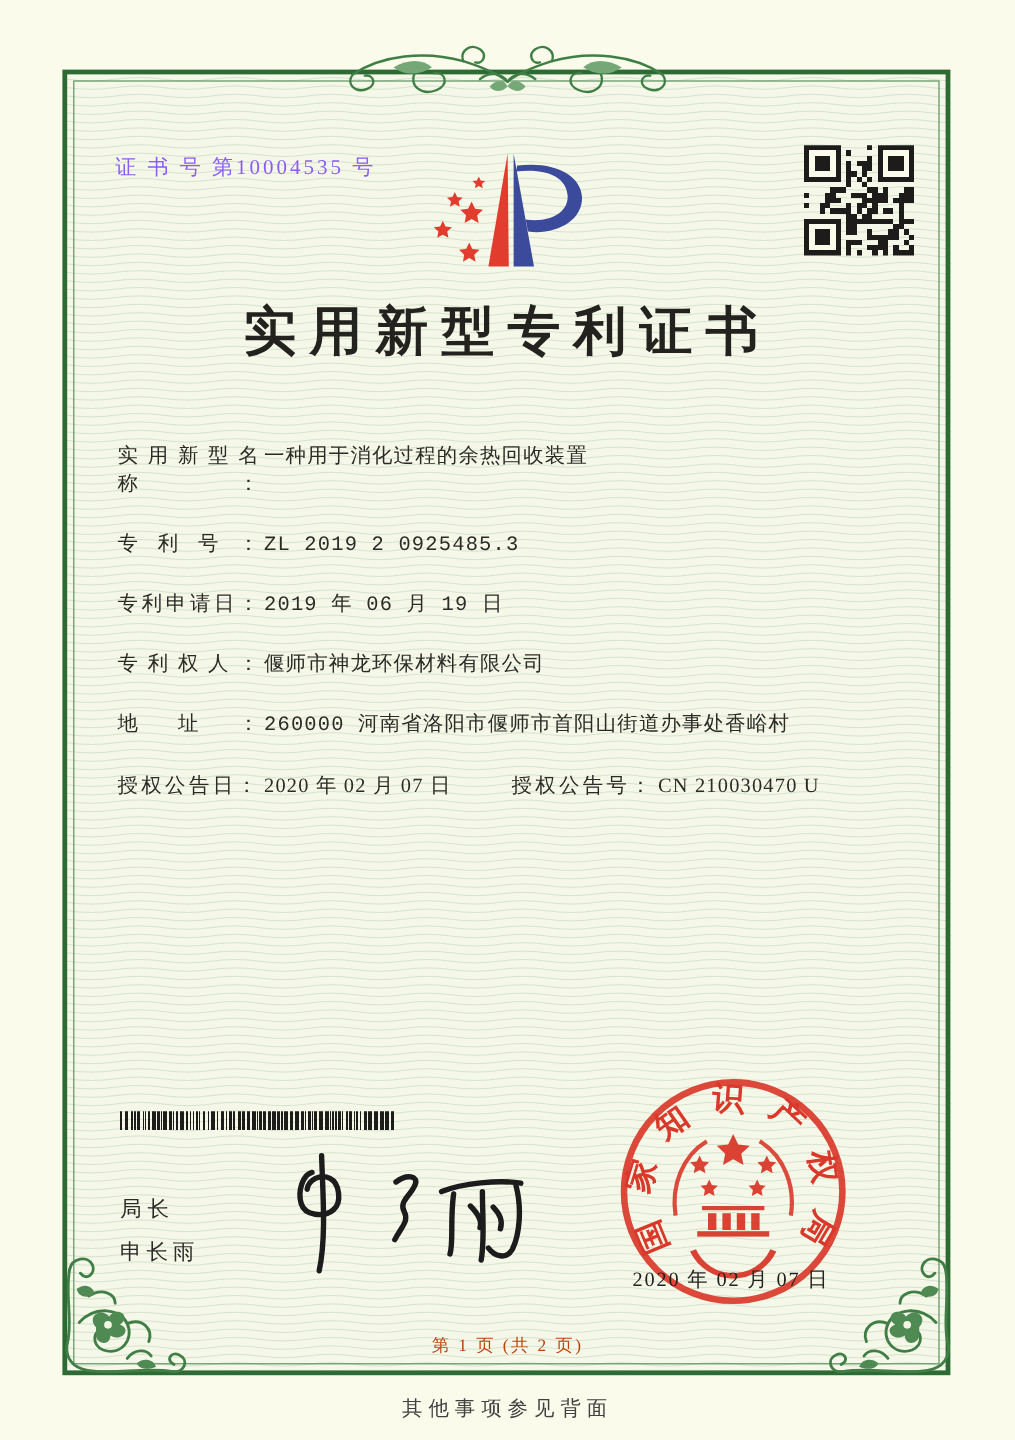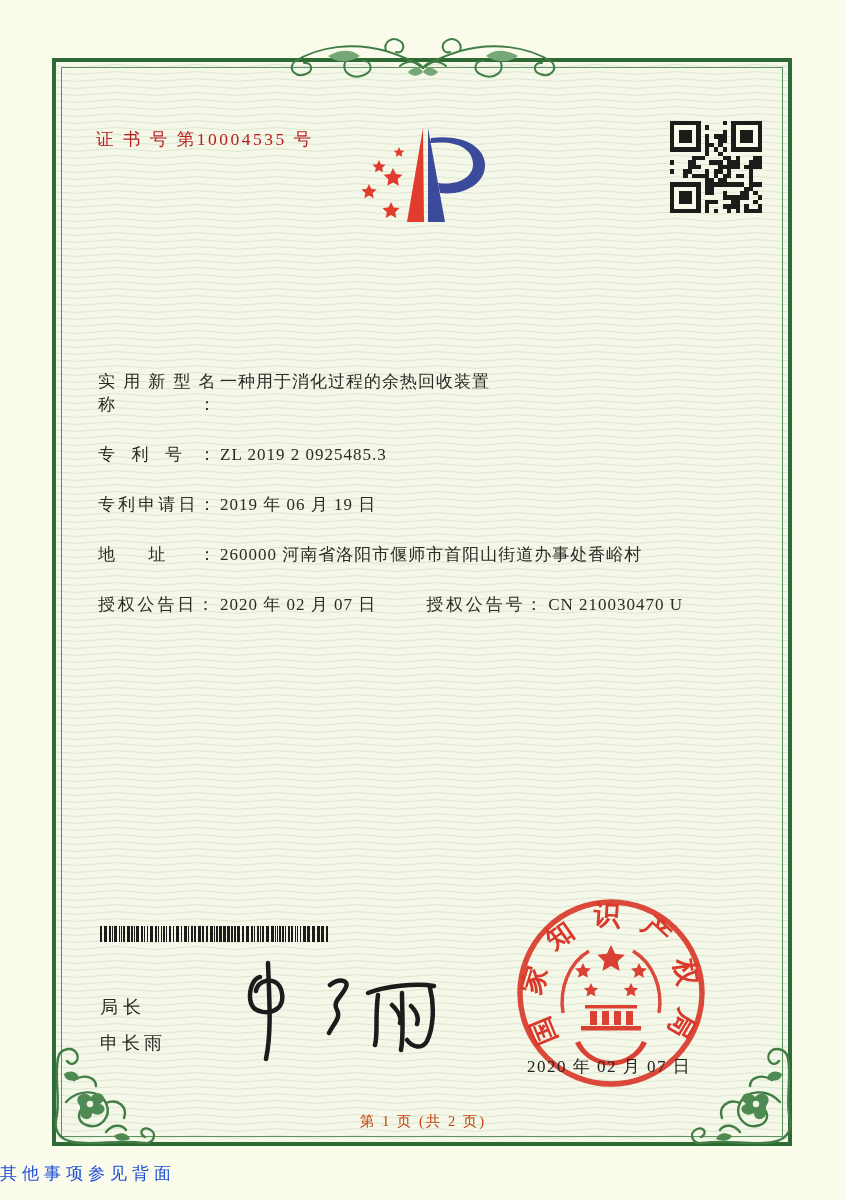--- a/index.html
+++ b/index.html
@@ -19,29 +19,29 @@
   .frame-outer { position:absolute; left:52px; top:58px; width:740px; height:1088px;
                  border:4px solid #2e6b34; }
   .frame-inner { position:absolute; left:61px; top:67px; width:722px; height:1070px;
                  border:1.5px solid #5d9260; }
   .flourish { position:absolute; left:288px; top:32px; width:270px; height:58px; }
   .corner { position:absolute; width:112px; height:112px; }
   .corner.bl { left:46px; top:1040px; }
   .corner.br { left:688px; top:1040px; transform:scaleX(-1); }
 
   .cert-number { position:absolute; left:96px; top:127px; font-size:17.5px;
-                 letter-spacing:2.5px; color:#b91c1c; }
+                 letter-spacing:2.5px; color:#8b5cf6; }
   .logo { position:absolute; left:344px; top:112px; width:160px; height:124px; }
   .qr { position:absolute; left:670px; top:121px; width:92px; height:92px; }
 
   .title { position:absolute; left:0; right:0; top:247px; text-align:center;
            font-size:44px; font-weight:bold; letter-spacing:11px; color:#23221e; }
 
   .fields { position:absolute; left:98px; top:370px; width:660px; font-size:17px; }
-  .field { display:flex; margin-bottom:27px; line-height:23px; }
+  .field { display:flex; margin-bottom:27px; line-height:23px;font-family:Liberation Mono, monospace; }
   .flabel { display:inline-block; width:118px; text-align:justify; text-align-last:justify;
             flex:0 0 118px; letter-spacing:0.5px; }
   .fvalue { letter-spacing:1px; padding-left:4px; white-space:nowrap; }
   .grant-row { display:flex; line-height:23px; }
   .grant-row .pair2 { margin-left:50px;font-family:Liberation Serif, serif; }
   .grant-row .flabel2 { letter-spacing:2px; }
 
   .paras { position:absolute; left:98px; top:706px; width:654px; font-size:15.8px;
            line-height:27.5px; text-align:justify; }
   .paras p { text-indent:2em; letter-spacing:0.6px; }
@@ -51,22 +51,22 @@
   .director-title { position:absolute; left:100px; top:995px; font-size:18px; letter-spacing:5px; }
   .director-name  { position:absolute; left:100px; top:1031px; font-size:18px; letter-spacing:4px; }
   .signature { position:absolute; left:230px; top:955px; width:218px; height:112px; }
 
   .seal { position:absolute; left:511px; top:893px; width:200px; height:200px; }
   .seal-date { position:absolute; left:527px; top:1055px; font-size:17px; letter-spacing:1.5px;
                color:#23221e; }
 
   .page-info { position:absolute; left:0; right:0; top:1112px; text-align:center;
                font-size:14.5px; letter-spacing:2px; color:#c2410c; }
-  .back-note { position:absolute; left:0; right:0; top:1162px; 
-               font-size:17px; letter-spacing:5px; color:#1d4ed8; }
+  .back-note { position:absolute; left:0; right:0; top:1162px; text-align:center;
+               font-size:17px; letter-spacing:5px; color:#404040; }
 </style>
 </head>
 <body>
 
 <div class="page">
 
   <div class="texture">
     <svg id="waves" width="734" height="1084" xmlns="http://www.w3.org/2000/svg">
         <path d="M0 4 q 20 2.8 40 0 t 40 0 t 40 0 t 40 0 t 40 0 t 40 0 t 40 0 t 40 0 t 40 0 t 40 0 t 40 0 t 40 0 t 40 0 t 40 0 t 40 0 t 40 0 t 40 0 t 40 0 t 40 0 M0 11 q 20 2.8 40 0 t 40 0 t 40 0 t 40 0 t 40 0 t 40 0 t 40 0 t 40 0 t 40 0 t 40 0 t 40 0 t 40 0 t 40 0 t 40 0 t 40 0 t 40 0 t 40 0 t 40 0 t 40 0 M0 18 q 20 2.8 40 0 t 40 0 t 40 0 t 40 0 t 40 0 t 40 0 t 40 0 t 40 0 t 40 0 t 40 0 t 40 0 t 40 0 t 40 0 t 40 0 t 40 0 t 40 0 t 40 0 t 40 0 t 40 0 M0 25 q 20 2.8 40 0 t 40 0 t 40 0 t 40 0 t 40 0 t 40 0 t 40 0 t 40 0 t 40 0 t 40 0 t 40 0 t 40 0 t 40 0 t 40 0 t 40 0 t 40 0 t 40 0 t 40 0 t 40 0 M0 32 q 20 2.8 40 0 t 40 0 t 40 0 t 40 0 t 40 0 t 40 0 t 40 0 t 40 0 t 40 0 t 40 0 t 40 0 t 40 0 t 40 0 t 40 0 t 40 0 t 40 0 t 40 0 t 40 0 t 40 0 M0 39 q 20 2.8 40 0 t 40 0 t 40 0 t 40 0 t 40 0 t 40 0 t 40 0 t 40 0 t 40 0 t 40 0 t 40 0 t 40 0 t 40 0 t 40 0 t 40 0 t 40 0 t 40 0 t 40 0 t 40 0 M0 46 q 20 2.8 40 0 t 40 0 t 40 0 t 40 0 t 40 0 t 40 0 t 40 0 t 40 0 t 40 0 t 40 0 t 40 0 t 40 0 t 40 0 t 40 0 t 40 0 t 40 0 t 40 0 t 40 0 t 40 0 M0 53 q 20 2.8 40 0 t 40 0 t 40 0 t 40 0 t 40 0 t 40 0 t 40 0 t 40 0 t 40 0 t 40 0 t 40 0 t 40 0 t 40 0 t 40 0 t 40 0 t 40 0 t 40 0 t 40 0 t 40 0 M0 60 q 20 2.8 40 0 t 40 0 t 40 0 t 40 0 t 40 0 t 40 0 t 40 0 t 40 0 t 40 0 t 40 0 t 40 0 t 40 0 t 40 0 t 40 0 t 40 0 t 40 0 t 40 0 t 40 0 t 40 0 M0 67 q 20 2.8 40 0 t 40 0 t 40 0 t 40 0 t 40 0 t 40 0 t 40 0 t 40 0 t 40 0 t 40 0 t 40 0 t 40 0 t 40 0 t 40 0 t 40 0 t 40 0 t 40 0 t 40 0 t 40 0 M0 74 q 20 2.8 40 0 t 40 0 t 40 0 t 40 0 t 40 0 t 40 0 t 40 0 t 40 0 t 40 0 t 40 0 t 40 0 t 40 0 t 40 0 t 40 0 t 40 0 t 40 0 t 40 0 t 40 0 t 40 0 M0 81 q 20 2.8 40 0 t 40 0 t 40 0 t 40 0 t 40 0 t 40 0 t 40 0 t 40 0 t 40 0 t 40 0 t 40 0 t 40 0 t 40 0 t 40 0 t 40 0 t 40 0 t 40 0 t 40 0 t 40 0 M0 88 q 20 2.8 40 0 t 40 0 t 40 0 t 40 0 t 40 0 t 40 0 t 40 0 t 40 0 t 40 0 t 40 0 t 40 0 t 40 0 t 40 0 t 40 0 t 40 0 t 40 0 t 40 0 t 40 0 t 40 0 M0 95 q 20 2.8 40 0 t 40 0 t 40 0 t 40 0 t 40 0 t 40 0 t 40 0 t 40 0 t 40 0 t 40 0 t 40 0 t 40 0 t 40 0 t 40 0 t 40 0 t 40 0 t 40 0 t 40 0 t 40 0 M0 102 q 20 2.8 40 0 t 40 0 t 40 0 t 40 0 t 40 0 t 40 0 t 40 0 t 40 0 t 40 0 t 40 0 t 40 0 t 40 0 t 40 0 t 40 0 t 40 0 t 40 0 t 40 0 t 40 0 t 40 0 M0 109 q 20 2.8 40 0 t 40 0 t 40 0 t 40 0 t 40 0 t 40 0 t 40 0 t 40 0 t 40 0 t 40 0 t 40 0 t 40 0 t 40 0 t 40 0 t 40 0 t 40 0 t 40 0 t 40 0 t 40 0 M0 116 q 20 2.8 40 0 t 40 0 t 40 0 t 40 0 t 40 0 t 40 0 t 40 0 t 40 0 t 40 0 t 40 0 t 40 0 t 40 0 t 40 0 t 40 0 t 40 0 t 40 0 t 40 0 t 40 0 t 40 0 M0 123 q 20 2.8 40 0 t 40 0 t 40 0 t 40 0 t 40 0 t 40 0 t 40 0 t 40 0 t 40 0 t 40 0 t 40 0 t 40 0 t 40 0 t 40 0 t 40 0 t 40 0 t 40 0 t 40 0 t 40 0 M0 130 q 20 2.8 40 0 t 40 0 t 40 0 t 40 0 t 40 0 t 40 0 t 40 0 t 40 0 t 40 0 t 40 0 t 40 0 t 40 0 t 40 0 t 40 0 t 40 0 t 40 0 t 40 0 t 40 0 t 40 0 M0 137 q 20 2.8 40 0 t 40 0 t 40 0 t 40 0 t 40 0 t 40 0 t 40 0 t 40 0 t 40 0 t 40 0 t 40 0 t 40 0 t 40 0 t 40 0 t 40 0 t 40 0 t 40 0 t 40 0 t 40 0 M0 144 q 20 2.8 40 0 t 40 0 t 40 0 t 40 0 t 40 0 t 40 0 t 40 0 t 40 0 t 40 0 t 40 0 t 40 0 t 40 0 t 40 0 t 40 0 t 40 0 t 40 0 t 40 0 t 40 0 t 40 0 M0 151 q 20 2.8 40 0 t 40 0 t 40 0 t 40 0 t 40 0 t 40 0 t 40 0 t 40 0 t 40 0 t 40 0 t 40 0 t 40 0 t 40 0 t 40 0 t 40 0 t 40 0 t 40 0 t 40 0 t 40 0 M0 158 q 20 2.8 40 0 t 40 0 t 40 0 t 40 0 t 40 0 t 40 0 t 40 0 t 40 0 t 40 0 t 40 0 t 40 0 t 40 0 t 40 0 t 40 0 t 40 0 t 40 0 t 40 0 t 40 0 t 40 0 M0 165 q 20 2.8 40 0 t 40 0 t 40 0 t 40 0 t 40 0 t 40 0 t 40 0 t 40 0 t 40 0 t 40 0 t 40 0 t 40 0 t 40 0 t 40 0 t 40 0 t 40 0 t 40 0 t 40 0 t 40 0 M0 172 q 20 2.8 40 0 t 40 0 t 40 0 t 40 0 t 40 0 t 40 0 t 40 0 t 40 0 t 40 0 t 40 0 t 40 0 t 40 0 t 40 0 t 40 0 t 40 0 t 40 0 t 40 0 t 40 0 t 40 0 M0 179 q 20 2.8 40 0 t 40 0 t 40 0 t 40 0 t 40 0 t 40 0 t 40 0 t 40 0 t 40 0 t 40 0 t 40 0 t 40 0 t 40 0 t 40 0 t 40 0 t 40 0 t 40 0 t 40 0 t 40 0 M0 186 q 20 2.8 40 0 t 40 0 t 40 0 t 40 0 t 40 0 t 40 0 t 40 0 t 40 0 t 40 0 t 40 0 t 40 0 t 40 0 t 40 0 t 40 0 t 40 0 t 40 0 t 40 0 t 40 0 t 40 0 M0 193 q 20 2.8 40 0 t 40 0 t 40 0 t 40 0 t 40 0 t 40 0 t 40 0 t 40 0 t 40 0 t 40 0 t 40 0 t 40 0 t 40 0 t 40 0 t 40 0 t 40 0 t 40 0 t 40 0 t 40 0 M0 200 q 20 2.8 40 0 t 40 0 t 40 0 t 40 0 t 40 0 t 40 0 t 40 0 t 40 0 t 40 0 t 40 0 t 40 0 t 40 0 t 40 0 t 40 0 t 40 0 t 40 0 t 40 0 t 40 0 t 40 0 M0 207 q 20 2.8 40 0 t 40 0 t 40 0 t 40 0 t 40 0 t 40 0 t 40 0 t 40 0 t 40 0 t 40 0 t 40 0 t 40 0 t 40 0 t 40 0 t 40 0 t 40 0 t 40 0 t 40 0 t 40 0 M0 214 q 20 2.8 40 0 t 40 0 t 40 0 t 40 0 t 40 0 t 40 0 t 40 0 t 40 0 t 40 0 t 40 0 t 40 0 t 40 0 t 40 0 t 40 0 t 40 0 t 40 0 t 40 0 t 40 0 t 40 0 M0 221 q 20 2.8 40 0 t 40 0 t 40 0 t 40 0 t 40 0 t 40 0 t 40 0 t 40 0 t 40 0 t 40 0 t 40 0 t 40 0 t 40 0 t 40 0 t 40 0 t 40 0 t 40 0 t 40 0 t 40 0 M0 228 q 20 2.8 40 0 t 40 0 t 40 0 t 40 0 t 40 0 t 40 0 t 40 0 t 40 0 t 40 0 t 40 0 t 40 0 t 40 0 t 40 0 t 40 0 t 40 0 t 40 0 t 40 0 t 40 0 t 40 0 M0 235 q 20 2.8 40 0 t 40 0 t 40 0 t 40 0 t 40 0 t 40 0 t 40 0 t 40 0 t 40 0 t 40 0 t 40 0 t 40 0 t 40 0 t 40 0 t 40 0 t 40 0 t 40 0 t 40 0 t 40 0 M0 242 q 20 2.8 40 0 t 40 0 t 40 0 t 40 0 t 40 0 t 40 0 t 40 0 t 40 0 t 40 0 t 40 0 t 40 0 t 40 0 t 40 0 t 40 0 t 40 0 t 40 0 t 40 0 t 40 0 t 40 0 M0 249 q 20 2.8 40 0 t 40 0 t 40 0 t 40 0 t 40 0 t 40 0 t 40 0 t 40 0 t 40 0 t 40 0 t 40 0 t 40 0 t 40 0 t 40 0 t 40 0 t 40 0 t 40 0 t 40 0 t 40 0 M0 256 q 20 2.8 40 0 t 40 0 t 40 0 t 40 0 t 40 0 t 40 0 t 40 0 t 40 0 t 40 0 t 40 0 t 40 0 t 40 0 t 40 0 t 40 0 t 40 0 t 40 0 t 40 0 t 40 0 t 40 0 M0 263 q 20 2.8 40 0 t 40 0 t 40 0 t 40 0 t 40 0 t 40 0 t 40 0 t 40 0 t 40 0 t 40 0 t 40 0 t 40 0 t 40 0 t 40 0 t 40 0 t 40 0 t 40 0 t 40 0 t 40 0 M0 270 q 20 2.8 40 0 t 40 0 t 40 0 t 40 0 t 40 0 t 40 0 t 40 0 t 40 0 t 40 0 t 40 0 t 40 0 t 40 0 t 40 0 t 40 0 t 40 0 t 40 0 t 40 0 t 40 0 t 40 0 M0 277 q 20 2.8 40 0 t 40 0 t 40 0 t 40 0 t 40 0 t 40 0 t 40 0 t 40 0 t 40 0 t 40 0 t 40 0 t 40 0 t 40 0 t 40 0 t 40 0 t 40 0 t 40 0 t 40 0 t 40 0 M0 284 q 20 2.8 40 0 t 40 0 t 40 0 t 40 0 t 40 0 t 40 0 t 40 0 t 40 0 t 40 0 t 40 0 t 40 0 t 40 0 t 40 0 t 40 0 t 40 0 t 40 0 t 40 0 t 40 0 t 40 0 M0 291 q 20 2.8 40 0 t 40 0 t 40 0 t 40 0 t 40 0 t 40 0 t 40 0 t 40 0 t 40 0 t 40 0 t 40 0 t 40 0 t 40 0 t 40 0 t 40 0 t 40 0 t 40 0 t 40 0 t 40 0 M0 298 q 20 2.8 40 0 t 40 0 t 40 0 t 40 0 t 40 0 t 40 0 t 40 0 t 40 0 t 40 0 t 40 0 t 40 0 t 40 0 t 40 0 t 40 0 t 40 0 t 40 0 t 40 0 t 40 0 t 40 0 M0 305 q 20 2.8 40 0 t 40 0 t 40 0 t 40 0 t 40 0 t 40 0 t 40 0 t 40 0 t 40 0 t 40 0 t 40 0 t 40 0 t 40 0 t 40 0 t 40 0 t 40 0 t 40 0 t 40 0 t 40 0 M0 312 q 20 2.8 40 0 t 40 0 t 40 0 t 40 0 t 40 0 t 40 0 t 40 0 t 40 0 t 40 0 t 40 0 t 40 0 t 40 0 t 40 0 t 40 0 t 40 0 t 40 0 t 40 0 t 40 0 t 40 0 M0 319 q 20 2.8 40 0 t 40 0 t 40 0 t 40 0 t 40 0 t 40 0 t 40 0 t 40 0 t 40 0 t 40 0 t 40 0 t 40 0 t 40 0 t 40 0 t 40 0 t 40 0 t 40 0 t 40 0 t 40 0 M0 326 q 20 2.8 40 0 t 40 0 t 40 0 t 40 0 t 40 0 t 40 0 t 40 0 t 40 0 t 40 0 t 40 0 t 40 0 t 40 0 t 40 0 t 40 0 t 40 0 t 40 0 t 40 0 t 40 0 t 40 0 M0 333 q 20 2.8 40 0 t 40 0 t 40 0 t 40 0 t 40 0 t 40 0 t 40 0 t 40 0 t 40 0 t 40 0 t 40 0 t 40 0 t 40 0 t 40 0 t 40 0 t 40 0 t 40 0 t 40 0 t 40 0 M0 340 q 20 2.8 40 0 t 40 0 t 40 0 t 40 0 t 40 0 t 40 0 t 40 0 t 40 0 t 40 0 t 40 0 t 40 0 t 40 0 t 40 0 t 40 0 t 40 0 t 40 0 t 40 0 t 40 0 t 40 0 M0 347 q 20 2.8 40 0 t 40 0 t 40 0 t 40 0 t 40 0 t 40 0 t 40 0 t 40 0 t 40 0 t 40 0 t 40 0 t 40 0 t 40 0 t 40 0 t 40 0 t 40 0 t 40 0 t 40 0 t 40 0 M0 354 q 20 2.8 40 0 t 40 0 t 40 0 t 40 0 t 40 0 t 40 0 t 40 0 t 40 0 t 40 0 t 40 0 t 40 0 t 40 0 t 40 0 t 40 0 t 40 0 t 40 0 t 40 0 t 40 0 t 40 0 M0 361 q 20 2.8 40 0 t 40 0 t 40 0 t 40 0 t 40 0 t 40 0 t 40 0 t 40 0 t 40 0 t 40 0 t 40 0 t 40 0 t 40 0 t 40 0 t 40 0 t 40 0 t 40 0 t 40 0 t 40 0 M0 368 q 20 2.8 40 0 t 40 0 t 40 0 t 40 0 t 40 0 t 40 0 t 40 0 t 40 0 t 40 0 t 40 0 t 40 0 t 40 0 t 40 0 t 40 0 t 40 0 t 40 0 t 40 0 t 40 0 t 40 0 M0 375 q 20 2.8 40 0 t 40 0 t 40 0 t 40 0 t 40 0 t 40 0 t 40 0 t 40 0 t 40 0 t 40 0 t 40 0 t 40 0 t 40 0 t 40 0 t 40 0 t 40 0 t 40 0 t 40 0 t 40 0 M0 382 q 20 2.8 40 0 t 40 0 t 40 0 t 40 0 t 40 0 t 40 0 t 40 0 t 40 0 t 40 0 t 40 0 t 40 0 t 40 0 t 40 0 t 40 0 t 40 0 t 40 0 t 40 0 t 40 0 t 40 0 M0 389 q 20 2.8 40 0 t 40 0 t 40 0 t 40 0 t 40 0 t 40 0 t 40 0 t 40 0 t 40 0 t 40 0 t 40 0 t 40 0 t 40 0 t 40 0 t 40 0 t 40 0 t 40 0 t 40 0 t 40 0 M0 396 q 20 2.8 40 0 t 40 0 t 40 0 t 40 0 t 40 0 t 40 0 t 40 0 t 40 0 t 40 0 t 40 0 t 40 0 t 40 0 t 40 0 t 40 0 t 40 0 t 40 0 t 40 0 t 40 0 t 40 0 M0 403 q 20 2.8 40 0 t 40 0 t 40 0 t 40 0 t 40 0 t 40 0 t 40 0 t 40 0 t 40 0 t 40 0 t 40 0 t 40 0 t 40 0 t 40 0 t 40 0 t 40 0 t 40 0 t 40 0 t 40 0 M0 410 q 20 2.8 40 0 t 40 0 t 40 0 t 40 0 t 40 0 t 40 0 t 40 0 t 40 0 t 40 0 t 40 0 t 40 0 t 40 0 t 40 0 t 40 0 t 40 0 t 40 0 t 40 0 t 40 0 t 40 0 M0 417 q 20 2.8 40 0 t 40 0 t 40 0 t 40 0 t 40 0 t 40 0 t 40 0 t 40 0 t 40 0 t 40 0 t 40 0 t 40 0 t 40 0 t 40 0 t 40 0 t 40 0 t 40 0 t 40 0 t 40 0 M0 424 q 20 2.8 40 0 t 40 0 t 40 0 t 40 0 t 40 0 t 40 0 t 40 0 t 40 0 t 40 0 t 40 0 t 40 0 t 40 0 t 40 0 t 40 0 t 40 0 t 40 0 t 40 0 t 40 0 t 40 0 M0 431 q 20 2.8 40 0 t 40 0 t 40 0 t 40 0 t 40 0 t 40 0 t 40 0 t 40 0 t 40 0 t 40 0 t 40 0 t 40 0 t 40 0 t 40 0 t 40 0 t 40 0 t 40 0 t 40 0 t 40 0 M0 438 q 20 2.8 40 0 t 40 0 t 40 0 t 40 0 t 40 0 t 40 0 t 40 0 t 40 0 t 40 0 t 40 0 t 40 0 t 40 0 t 40 0 t 40 0 t 40 0 t 40 0 t 40 0 t 40 0 t 40 0 M0 445 q 20 2.8 40 0 t 40 0 t 40 0 t 40 0 t 40 0 t 40 0 t 40 0 t 40 0 t 40 0 t 40 0 t 40 0 t 40 0 t 40 0 t 40 0 t 40 0 t 40 0 t 40 0 t 40 0 t 40 0 M0 452 q 20 2.8 40 0 t 40 0 t 40 0 t 40 0 t 40 0 t 40 0 t 40 0 t 40 0 t 40 0 t 40 0 t 40 0 t 40 0 t 40 0 t 40 0 t 40 0 t 40 0 t 40 0 t 40 0 t 40 0 M0 459 q 20 2.8 40 0 t 40 0 t 40 0 t 40 0 t 40 0 t 40 0 t 40 0 t 40 0 t 40 0 t 40 0 t 40 0 t 40 0 t 40 0 t 40 0 t 40 0 t 40 0 t 40 0 t 40 0 t 40 0 M0 466 q 20 2.8 40 0 t 40 0 t 40 0 t 40 0 t 40 0 t 40 0 t 40 0 t 40 0 t 40 0 t 40 0 t 40 0 t 40 0 t 40 0 t 40 0 t 40 0 t 40 0 t 40 0 t 40 0 t 40 0 M0 473 q 20 2.8 40 0 t 40 0 t 40 0 t 40 0 t 40 0 t 40 0 t 40 0 t 40 0 t 40 0 t 40 0 t 40 0 t 40 0 t 40 0 t 40 0 t 40 0 t 40 0 t 40 0 t 40 0 t 40 0 M0 480 q 20 2.8 40 0 t 40 0 t 40 0 t 40 0 t 40 0 t 40 0 t 40 0 t 40 0 t 40 0 t 40 0 t 40 0 t 40 0 t 40 0 t 40 0 t 40 0 t 40 0 t 40 0 t 40 0 t 40 0 M0 487 q 20 2.8 40 0 t 40 0 t 40 0 t 40 0 t 40 0 t 40 0 t 40 0 t 40 0 t 40 0 t 40 0 t 40 0 t 40 0 t 40 0 t 40 0 t 40 0 t 40 0 t 40 0 t 40 0 t 40 0 M0 494 q 20 2.8 40 0 t 40 0 t 40 0 t 40 0 t 40 0 t 40 0 t 40 0 t 40 0 t 40 0 t 40 0 t 40 0 t 40 0 t 40 0 t 40 0 t 40 0 t 40 0 t 40 0 t 40 0 t 40 0 M0 501 q 20 2.8 40 0 t 40 0 t 40 0 t 40 0 t 40 0 t 40 0 t 40 0 t 40 0 t 40 0 t 40 0 t 40 0 t 40 0 t 40 0 t 40 0 t 40 0 t 40 0 t 40 0 t 40 0 t 40 0 M0 508 q 20 2.8 40 0 t 40 0 t 40 0 t 40 0 t 40 0 t 40 0 t 40 0 t 40 0 t 40 0 t 40 0 t 40 0 t 40 0 t 40 0 t 40 0 t 40 0 t 40 0 t 40 0 t 40 0 t 40 0 M0 515 q 20 2.8 40 0 t 40 0 t 40 0 t 40 0 t 40 0 t 40 0 t 40 0 t 40 0 t 40 0 t 40 0 t 40 0 t 40 0 t 40 0 t 40 0 t 40 0 t 40 0 t 40 0 t 40 0 t 40 0 M0 522 q 20 2.8 40 0 t 40 0 t 40 0 t 40 0 t 40 0 t 40 0 t 40 0 t 40 0 t 40 0 t 40 0 t 40 0 t 40 0 t 40 0 t 40 0 t 40 0 t 40 0 t 40 0 t 40 0 t 40 0 M0 529 q 20 2.8 40 0 t 40 0 t 40 0 t 40 0 t 40 0 t 40 0 t 40 0 t 40 0 t 40 0 t 40 0 t 40 0 t 40 0 t 40 0 t 40 0 t 40 0 t 40 0 t 40 0 t 40 0 t 40 0 M0 536 q 20 2.8 40 0 t 40 0 t 40 0 t 40 0 t 40 0 t 40 0 t 40 0 t 40 0 t 40 0 t 40 0 t 40 0 t 40 0 t 40 0 t 40 0 t 40 0 t 40 0 t 40 0 t 40 0 t 40 0 M0 543 q 20 2.8 40 0 t 40 0 t 40 0 t 40 0 t 40 0 t 40 0 t 40 0 t 40 0 t 40 0 t 40 0 t 40 0 t 40 0 t 40 0 t 40 0 t 40 0 t 40 0 t 40 0 t 40 0 t 40 0 M0 550 q 20 2.8 40 0 t 40 0 t 40 0 t 40 0 t 40 0 t 40 0 t 40 0 t 40 0 t 40 0 t 40 0 t 40 0 t 40 0 t 40 0 t 40 0 t 40 0 t 40 0 t 40 0 t 40 0 t 40 0 M0 557 q 20 2.8 40 0 t 40 0 t 40 0 t 40 0 t 40 0 t 40 0 t 40 0 t 40 0 t 40 0 t 40 0 t 40 0 t 40 0 t 40 0 t 40 0 t 40 0 t 40 0 t 40 0 t 40 0 t 40 0 M0 564 q 20 2.8 40 0 t 40 0 t 40 0 t 40 0 t 40 0 t 40 0 t 40 0 t 40 0 t 40 0 t 40 0 t 40 0 t 40 0 t 40 0 t 40 0 t 40 0 t 40 0 t 40 0 t 40 0 t 40 0 M0 571 q 20 2.8 40 0 t 40 0 t 40 0 t 40 0 t 40 0 t 40 0 t 40 0 t 40 0 t 40 0 t 40 0 t 40 0 t 40 0 t 40 0 t 40 0 t 40 0 t 40 0 t 40 0 t 40 0 t 40 0 M0 578 q 20 2.8 40 0 t 40 0 t 40 0 t 40 0 t 40 0 t 40 0 t 40 0 t 40 0 t 40 0 t 40 0 t 40 0 t 40 0 t 40 0 t 40 0 t 40 0 t 40 0 t 40 0 t 40 0 t 40 0 M0 585 q 20 2.8 40 0 t 40 0 t 40 0 t 40 0 t 40 0 t 40 0 t 40 0 t 40 0 t 40 0 t 40 0 t 40 0 t 40 0 t 40 0 t 40 0 t 40 0 t 40 0 t 40 0 t 40 0 t 40 0 M0 592 q 20 2.8 40 0 t 40 0 t 40 0 t 40 0 t 40 0 t 40 0 t 40 0 t 40 0 t 40 0 t 40 0 t 40 0 t 40 0 t 40 0 t 40 0 t 40 0 t 40 0 t 40 0 t 40 0 t 40 0 M0 599 q 20 2.8 40 0 t 40 0 t 40 0 t 40 0 t 40 0 t 40 0 t 40 0 t 40 0 t 40 0 t 40 0 t 40 0 t 40 0 t 40 0 t 40 0 t 40 0 t 40 0 t 40 0 t 40 0 t 40 0 M0 606 q 20 2.8 40 0 t 40 0 t 40 0 t 40 0 t 40 0 t 40 0 t 40 0 t 40 0 t 40 0 t 40 0 t 40 0 t 40 0 t 40 0 t 40 0 t 40 0 t 40 0 t 40 0 t 40 0 t 40 0 M0 613 q 20 2.8 40 0 t 40 0 t 40 0 t 40 0 t 40 0 t 40 0 t 40 0 t 40 0 t 40 0 t 40 0 t 40 0 t 40 0 t 40 0 t 40 0 t 40 0 t 40 0 t 40 0 t 40 0 t 40 0 M0 620 q 20 2.8 40 0 t 40 0 t 40 0 t 40 0 t 40 0 t 40 0 t 40 0 t 40 0 t 40 0 t 40 0 t 40 0 t 40 0 t 40 0 t 40 0 t 40 0 t 40 0 t 40 0 t 40 0 t 40 0 M0 627 q 20 2.8 40 0 t 40 0 t 40 0 t 40 0 t 40 0 t 40 0 t 40 0 t 40 0 t 40 0 t 40 0 t 40 0 t 40 0 t 40 0 t 40 0 t 40 0 t 40 0 t 40 0 t 40 0 t 40 0 M0 634 q 20 2.8 40 0 t 40 0 t 40 0 t 40 0 t 40 0 t 40 0 t 40 0 t 40 0 t 40 0 t 40 0 t 40 0 t 40 0 t 40 0 t 40 0 t 40 0 t 40 0 t 40 0 t 40 0 t 40 0 M0 641 q 20 2.8 40 0 t 40 0 t 40 0 t 40 0 t 40 0 t 40 0 t 40 0 t 40 0 t 40 0 t 40 0 t 40 0 t 40 0 t 40 0 t 40 0 t 40 0 t 40 0 t 40 0 t 40 0 t 40 0 M0 648 q 20 2.8 40 0 t 40 0 t 40 0 t 40 0 t 40 0 t 40 0 t 40 0 t 40 0 t 40 0 t 40 0 t 40 0 t 40 0 t 40 0 t 40 0 t 40 0 t 40 0 t 40 0 t 40 0 t 40 0 M0 655 q 20 2.8 40 0 t 40 0 t 40 0 t 40 0 t 40 0 t 40 0 t 40 0 t 40 0 t 40 0 t 40 0 t 40 0 t 40 0 t 40 0 t 40 0 t 40 0 t 40 0 t 40 0 t 40 0 t 40 0 M0 662 q 20 2.8 40 0 t 40 0 t 40 0 t 40 0 t 40 0 t 40 0 t 40 0 t 40 0 t 40 0 t 40 0 t 40 0 t 40 0 t 40 0 t 40 0 t 40 0 t 40 0 t 40 0 t 40 0 t 40 0 M0 669 q 20 2.8 40 0 t 40 0 t 40 0 t 40 0 t 40 0 t 40 0 t 40 0 t 40 0 t 40 0 t 40 0 t 40 0 t 40 0 t 40 0 t 40 0 t 40 0 t 40 0 t 40 0 t 40 0 t 40 0 M0 676 q 20 2.8 40 0 t 40 0 t 40 0 t 40 0 t 40 0 t 40 0 t 40 0 t 40 0 t 40 0 t 40 0 t 40 0 t 40 0 t 40 0 t 40 0 t 40 0 t 40 0 t 40 0 t 40 0 t 40 0 M0 683 q 20 2.8 40 0 t 40 0 t 40 0 t 40 0 t 40 0 t 40 0 t 40 0 t 40 0 t 40 0 t 40 0 t 40 0 t 40 0 t 40 0 t 40 0 t 40 0 t 40 0 t 40 0 t 40 0 t 40 0 M0 690 q 20 2.8 40 0 t 40 0 t 40 0 t 40 0 t 40 0 t 40 0 t 40 0 t 40 0 t 40 0 t 40 0 t 40 0 t 40 0 t 40 0 t 40 0 t 40 0 t 40 0 t 40 0 t 40 0 t 40 0 M0 697 q 20 2.8 40 0 t 40 0 t 40 0 t 40 0 t 40 0 t 40 0 t 40 0 t 40 0 t 40 0 t 40 0 t 40 0 t 40 0 t 40 0 t 40 0 t 40 0 t 40 0 t 40 0 t 40 0 t 40 0 M0 704 q 20 2.8 40 0 t 40 0 t 40 0 t 40 0 t 40 0 t 40 0 t 40 0 t 40 0 t 40 0 t 40 0 t 40 0 t 40 0 t 40 0 t 40 0 t 40 0 t 40 0 t 40 0 t 40 0 t 40 0 M0 711 q 20 2.8 40 0 t 40 0 t 40 0 t 40 0 t 40 0 t 40 0 t 40 0 t 40 0 t 40 0 t 40 0 t 40 0 t 40 0 t 40 0 t 40 0 t 40 0 t 40 0 t 40 0 t 40 0 t 40 0 M0 718 q 20 2.8 40 0 t 40 0 t 40 0 t 40 0 t 40 0 t 40 0 t 40 0 t 40 0 t 40 0 t 40 0 t 40 0 t 40 0 t 40 0 t 40 0 t 40 0 t 40 0 t 40 0 t 40 0 t 40 0 M0 725 q 20 2.8 40 0 t 40 0 t 40 0 t 40 0 t 40 0 t 40 0 t 40 0 t 40 0 t 40 0 t 40 0 t 40 0 t 40 0 t 40 0 t 40 0 t 40 0 t 40 0 t 40 0 t 40 0 t 40 0 M0 732 q 20 2.8 40 0 t 40 0 t 40 0 t 40 0 t 40 0 t 40 0 t 40 0 t 40 0 t 40 0 t 40 0 t 40 0 t 40 0 t 40 0 t 40 0 t 40 0 t 40 0 t 40 0 t 40 0 t 40 0 M0 739 q 20 2.8 40 0 t 40 0 t 40 0 t 40 0 t 40 0 t 40 0 t 40 0 t 40 0 t 40 0 t 40 0 t 40 0 t 40 0 t 40 0 t 40 0 t 40 0 t 40 0 t 40 0 t 40 0 t 40 0 M0 746 q 20 2.8 40 0 t 40 0 t 40 0 t 40 0 t 40 0 t 40 0 t 40 0 t 40 0 t 40 0 t 40 0 t 40 0 t 40 0 t 40 0 t 40 0 t 40 0 t 40 0 t 40 0 t 40 0 t 40 0 M0 753 q 20 2.8 40 0 t 40 0 t 40 0 t 40 0 t 40 0 t 40 0 t 40 0 t 40 0 t 40 0 t 40 0 t 40 0 t 40 0 t 40 0 t 40 0 t 40 0 t 40 0 t 40 0 t 40 0 t 40 0 M0 760 q 20 2.8 40 0 t 40 0 t 40 0 t 40 0 t 40 0 t 40 0 t 40 0 t 40 0 t 40 0 t 40 0 t 40 0 t 40 0 t 40 0 t 40 0 t 40 0 t 40 0 t 40 0 t 40 0 t 40 0 M0 767 q 20 2.8 40 0 t 40 0 t 40 0 t 40 0 t 40 0 t 40 0 t 40 0 t 40 0 t 40 0 t 40 0 t 40 0 t 40 0 t 40 0 t 40 0 t 40 0 t 40 0 t 40 0 t 40 0 t 40 0 M0 774 q 20 2.8 40 0 t 40 0 t 40 0 t 40 0 t 40 0 t 40 0 t 40 0 t 40 0 t 40 0 t 40 0 t 40 0 t 40 0 t 40 0 t 40 0 t 40 0 t 40 0 t 40 0 t 40 0 t 40 0 M0 781 q 20 2.8 40 0 t 40 0 t 40 0 t 40 0 t 40 0 t 40 0 t 40 0 t 40 0 t 40 0 t 40 0 t 40 0 t 40 0 t 40 0 t 40 0 t 40 0 t 40 0 t 40 0 t 40 0 t 40 0 M0 788 q 20 2.8 40 0 t 40 0 t 40 0 t 40 0 t 40 0 t 40 0 t 40 0 t 40 0 t 40 0 t 40 0 t 40 0 t 40 0 t 40 0 t 40 0 t 40 0 t 40 0 t 40 0 t 40 0 t 40 0 M0 795 q 20 2.8 40 0 t 40 0 t 40 0 t 40 0 t 40 0 t 40 0 t 40 0 t 40 0 t 40 0 t 40 0 t 40 0 t 40 0 t 40 0 t 40 0 t 40 0 t 40 0 t 40 0 t 40 0 t 40 0 M0 802 q 20 2.8 40 0 t 40 0 t 40 0 t 40 0 t 40 0 t 40 0 t 40 0 t 40 0 t 40 0 t 40 0 t 40 0 t 40 0 t 40 0 t 40 0 t 40 0 t 40 0 t 40 0 t 40 0 t 40 0 M0 809 q 20 2.8 40 0 t 40 0 t 40 0 t 40 0 t 40 0 t 40 0 t 40 0 t 40 0 t 40 0 t 40 0 t 40 0 t 40 0 t 40 0 t 40 0 t 40 0 t 40 0 t 40 0 t 40 0 t 40 0 M0 816 q 20 2.8 40 0 t 40 0 t 40 0 t 40 0 t 40 0 t 40 0 t 40 0 t 40 0 t 40 0 t 40 0 t 40 0 t 40 0 t 40 0 t 40 0 t 40 0 t 40 0 t 40 0 t 40 0 t 40 0 M0 823 q 20 2.8 40 0 t 40 0 t 40 0 t 40 0 t 40 0 t 40 0 t 40 0 t 40 0 t 40 0 t 40 0 t 40 0 t 40 0 t 40 0 t 40 0 t 40 0 t 40 0 t 40 0 t 40 0 t 40 0 M0 830 q 20 2.8 40 0 t 40 0 t 40 0 t 40 0 t 40 0 t 40 0 t 40 0 t 40 0 t 40 0 t 40 0 t 40 0 t 40 0 t 40 0 t 40 0 t 40 0 t 40 0 t 40 0 t 40 0 t 40 0 M0 837 q 20 2.8 40 0 t 40 0 t 40 0 t 40 0 t 40 0 t 40 0 t 40 0 t 40 0 t 40 0 t 40 0 t 40 0 t 40 0 t 40 0 t 40 0 t 40 0 t 40 0 t 40 0 t 40 0 t 40 0 M0 844 q 20 2.8 40 0 t 40 0 t 40 0 t 40 0 t 40 0 t 40 0 t 40 0 t 40 0 t 40 0 t 40 0 t 40 0 t 40 0 t 40 0 t 40 0 t 40 0 t 40 0 t 40 0 t 40 0 t 40 0 M0 851 q 20 2.8 40 0 t 40 0 t 40 0 t 40 0 t 40 0 t 40 0 t 40 0 t 40 0 t 40 0 t 40 0 t 40 0 t 40 0 t 40 0 t 40 0 t 40 0 t 40 0 t 40 0 t 40 0 t 40 0 M0 858 q 20 2.8 40 0 t 40 0 t 40 0 t 40 0 t 40 0 t 40 0 t 40 0 t 40 0 t 40 0 t 40 0 t 40 0 t 40 0 t 40 0 t 40 0 t 40 0 t 40 0 t 40 0 t 40 0 t 40 0 M0 865 q 20 2.8 40 0 t 40 0 t 40 0 t 40 0 t 40 0 t 40 0 t 40 0 t 40 0 t 40 0 t 40 0 t 40 0 t 40 0 t 40 0 t 40 0 t 40 0 t 40 0 t 40 0 t 40 0 t 40 0 M0 872 q 20 2.8 40 0 t 40 0 t 40 0 t 40 0 t 40 0 t 40 0 t 40 0 t 40 0 t 40 0 t 40 0 t 40 0 t 40 0 t 40 0 t 40 0 t 40 0 t 40 0 t 40 0 t 40 0 t 40 0 M0 879 q 20 2.8 40 0 t 40 0 t 40 0 t 40 0 t 40 0 t 40 0 t 40 0 t 40 0 t 40 0 t 40 0 t 40 0 t 40 0 t 40 0 t 40 0 t 40 0 t 40 0 t 40 0 t 40 0 t 40 0 M0 886 q 20 2.8 40 0 t 40 0 t 40 0 t 40 0 t 40 0 t 40 0 t 40 0 t 40 0 t 40 0 t 40 0 t 40 0 t 40 0 t 40 0 t 40 0 t 40 0 t 40 0 t 40 0 t 40 0 t 40 0 M0 893 q 20 2.8 40 0 t 40 0 t 40 0 t 40 0 t 40 0 t 40 0 t 40 0 t 40 0 t 40 0 t 40 0 t 40 0 t 40 0 t 40 0 t 40 0 t 40 0 t 40 0 t 40 0 t 40 0 t 40 0 M0 900 q 20 2.8 40 0 t 40 0 t 40 0 t 40 0 t 40 0 t 40 0 t 40 0 t 40 0 t 40 0 t 40 0 t 40 0 t 40 0 t 40 0 t 40 0 t 40 0 t 40 0 t 40 0 t 40 0 t 40 0 M0 907 q 20 2.8 40 0 t 40 0 t 40 0 t 40 0 t 40 0 t 40 0 t 40 0 t 40 0 t 40 0 t 40 0 t 40 0 t 40 0 t 40 0 t 40 0 t 40 0 t 40 0 t 40 0 t 40 0 t 40 0 M0 914 q 20 2.8 40 0 t 40 0 t 40 0 t 40 0 t 40 0 t 40 0 t 40 0 t 40 0 t 40 0 t 40 0 t 40 0 t 40 0 t 40 0 t 40 0 t 40 0 t 40 0 t 40 0 t 40 0 t 40 0 M0 921 q 20 2.8 40 0 t 40 0 t 40 0 t 40 0 t 40 0 t 40 0 t 40 0 t 40 0 t 40 0 t 40 0 t 40 0 t 40 0 t 40 0 t 40 0 t 40 0 t 40 0 t 40 0 t 40 0 t 40 0 M0 928 q 20 2.8 40 0 t 40 0 t 40 0 t 40 0 t 40 0 t 40 0 t 40 0 t 40 0 t 40 0 t 40 0 t 40 0 t 40 0 t 40 0 t 40 0 t 40 0 t 40 0 t 40 0 t 40 0 t 40 0 M0 935 q 20 2.8 40 0 t 40 0 t 40 0 t 40 0 t 40 0 t 40 0 t 40 0 t 40 0 t 40 0 t 40 0 t 40 0 t 40 0 t 40 0 t 40 0 t 40 0 t 40 0 t 40 0 t 40 0 t 40 0 M0 942 q 20 2.8 40 0 t 40 0 t 40 0 t 40 0 t 40 0 t 40 0 t 40 0 t 40 0 t 40 0 t 40 0 t 40 0 t 40 0 t 40 0 t 40 0 t 40 0 t 40 0 t 40 0 t 40 0 t 40 0 M0 949 q 20 2.8 40 0 t 40 0 t 40 0 t 40 0 t 40 0 t 40 0 t 40 0 t 40 0 t 40 0 t 40 0 t 40 0 t 40 0 t 40 0 t 40 0 t 40 0 t 40 0 t 40 0 t 40 0 t 40 0 M0 956 q 20 2.8 40 0 t 40 0 t 40 0 t 40 0 t 40 0 t 40 0 t 40 0 t 40 0 t 40 0 t 40 0 t 40 0 t 40 0 t 40 0 t 40 0 t 40 0 t 40 0 t 40 0 t 40 0 t 40 0 M0 963 q 20 2.8 40 0 t 40 0 t 40 0 t 40 0 t 40 0 t 40 0 t 40 0 t 40 0 t 40 0 t 40 0 t 40 0 t 40 0 t 40 0 t 40 0 t 40 0 t 40 0 t 40 0 t 40 0 t 40 0 M0 970 q 20 2.8 40 0 t 40 0 t 40 0 t 40 0 t 40 0 t 40 0 t 40 0 t 40 0 t 40 0 t 40 0 t 40 0 t 40 0 t 40 0 t 40 0 t 40 0 t 40 0 t 40 0 t 40 0 t 40 0 M0 977 q 20 2.8 40 0 t 40 0 t 40 0 t 40 0 t 40 0 t 40 0 t 40 0 t 40 0 t 40 0 t 40 0 t 40 0 t 40 0 t 40 0 t 40 0 t 40 0 t 40 0 t 40 0 t 40 0 t 40 0 M0 984 q 20 2.8 40 0 t 40 0 t 40 0 t 40 0 t 40 0 t 40 0 t 40 0 t 40 0 t 40 0 t 40 0 t 40 0 t 40 0 t 40 0 t 40 0 t 40 0 t 40 0 t 40 0 t 40 0 t 40 0 M0 991 q 20 2.8 40 0 t 40 0 t 40 0 t 40 0 t 40 0 t 40 0 t 40 0 t 40 0 t 40 0 t 40 0 t 40 0 t 40 0 t 40 0 t 40 0 t 40 0 t 40 0 t 40 0 t 40 0 t 40 0 M0 998 q 20 2.8 40 0 t 40 0 t 40 0 t 40 0 t 40 0 t 40 0 t 40 0 t 40 0 t 40 0 t 40 0 t 40 0 t 40 0 t 40 0 t 40 0 t 40 0 t 40 0 t 40 0 t 40 0 t 40 0 M0 1005 q 20 2.8 40 0 t 40 0 t 40 0 t 40 0 t 40 0 t 40 0 t 40 0 t 40 0 t 40 0 t 40 0 t 40 0 t 40 0 t 40 0 t 40 0 t 40 0 t 40 0 t 40 0 t 40 0 t 40 0 M0 1012 q 20 2.8 40 0 t 40 0 t 40 0 t 40 0 t 40 0 t 40 0 t 40 0 t 40 0 t 40 0 t 40 0 t 40 0 t 40 0 t 40 0 t 40 0 t 40 0 t 40 0 t 40 0 t 40 0 t 40 0 M0 1019 q 20 2.8 40 0 t 40 0 t 40 0 t 40 0 t 40 0 t 40 0 t 40 0 t 40 0 t 40 0 t 40 0 t 40 0 t 40 0 t 40 0 t 40 0 t 40 0 t 40 0 t 40 0 t 40 0 t 40 0 M0 1026 q 20 2.8 40 0 t 40 0 t 40 0 t 40 0 t 40 0 t 40 0 t 40 0 t 40 0 t 40 0 t 40 0 t 40 0 t 40 0 t 40 0 t 40 0 t 40 0 t 40 0 t 40 0 t 40 0 t 40 0 M0 1033 q 20 2.8 40 0 t 40 0 t 40 0 t 40 0 t 40 0 t 40 0 t 40 0 t 40 0 t 40 0 t 40 0 t 40 0 t 40 0 t 40 0 t 40 0 t 40 0 t 40 0 t 40 0 t 40 0 t 40 0 M0 1040 q 20 2.8 40 0 t 40 0 t 40 0 t 40 0 t 40 0 t 40 0 t 40 0 t 40 0 t 40 0 t 40 0 t 40 0 t 40 0 t 40 0 t 40 0 t 40 0 t 40 0 t 40 0 t 40 0 t 40 0 M0 1047 q 20 2.8 40 0 t 40 0 t 40 0 t 40 0 t 40 0 t 40 0 t 40 0 t 40 0 t 40 0 t 40 0 t 40 0 t 40 0 t 40 0 t 40 0 t 40 0 t 40 0 t 40 0 t 40 0 t 40 0 M0 1054 q 20 2.8 40 0 t 40 0 t 40 0 t 40 0 t 40 0 t 40 0 t 40 0 t 40 0 t 40 0 t 40 0 t 40 0 t 40 0 t 40 0 t 40 0 t 40 0 t 40 0 t 40 0 t 40 0 t 40 0 M0 1061 q 20 2.8 40 0 t 40 0 t 40 0 t 40 0 t 40 0 t 40 0 t 40 0 t 40 0 t 40 0 t 40 0 t 40 0 t 40 0 t 40 0 t 40 0 t 40 0 t 40 0 t 40 0 t 40 0 t 40 0 M0 1068 q 20 2.8 40 0 t 40 0 t 40 0 t 40 0 t 40 0 t 40 0 t 40 0 t 40 0 t 40 0 t 40 0 t 40 0 t 40 0 t 40 0 t 40 0 t 40 0 t 40 0 t 40 0 t 40 0 t 40 0 M0 1075 q 20 2.8 40 0 t 40 0 t 40 0 t 40 0 t 40 0 t 40 0 t 40 0 t 40 0 t 40 0 t 40 0 t 40 0 t 40 0 t 40 0 t 40 0 t 40 0 t 40 0 t 40 0 t 40 0 t 40 0 M0 1082 q 20 2.8 40 0 t 40 0 t 40 0 t 40 0 t 40 0 t 40 0 t 40 0 t 40 0 t 40 0 t 40 0 t 40 0 t 40 0 t 40 0 t 40 0 t 40 0 t 40 0 t 40 0 t 40 0 t 40 0 " stroke="#b9cfae" stroke-width="0.8" fill="none" opacity="0.55"></path>
       </svg>
@@ -289,33 +289,38 @@
         <rect x="2" y="2" width="3" height="3" fill="#1d1c1a"></rect>
         <rect x="14" y="0" width="7" height="7" fill="#1d1c1a"></rect>
         <rect x="15" y="1" width="5" height="5" fill="#fbfbec"></rect>
         <rect x="16" y="2" width="3" height="3" fill="#1d1c1a"></rect>
         <rect x="0" y="14" width="7" height="7" fill="#1d1c1a"></rect>
         <rect x="1" y="15" width="5" height="5" fill="#fbfbec"></rect>
         <rect x="2" y="16" width="3" height="3" fill="#1d1c1a"></rect>
       </svg>
   </div>
 
+  <div class="title">实用新型专利证书</div>
 
   <div class="fields">
     <div class="field">
       <span class="flabel">实用新型名称：</span>
       <span class="fvalue">一种用于消化过程的余热回收装置</span>
     </div>
     <div class="field">
       <span class="flabel">专利号：</span>
       <span class="fvalue">ZL 2019 2 0925485.3</span>
     </div>
     <div class="field">
       <span class="flabel">专利申请日：</span>
       <span class="fvalue">2019 年 06 月 19 日</span>
+    </div>
+    <div class="field">
+      <span class="flabel">专利权人：</span>
+      <span class="fvalue">偃师市神龙环保材料有限公司</span>
     </div>
     <div class="field">
       <span class="flabel">地址：</span>
       <span class="fvalue">260000 河南省洛阳市偃师市首阳山街道办事处香峪村</span>
     </div>
     <div class="grant-row">
       <span class="flabel flabel2">授权公告日：</span>
       <span class="fvalue">2020 年 02 月 07 日</span>
       <span class="flabel flabel2 pair2">授权公告号：</span>
       <span class="fvalue">CN 210030470 U</span>

